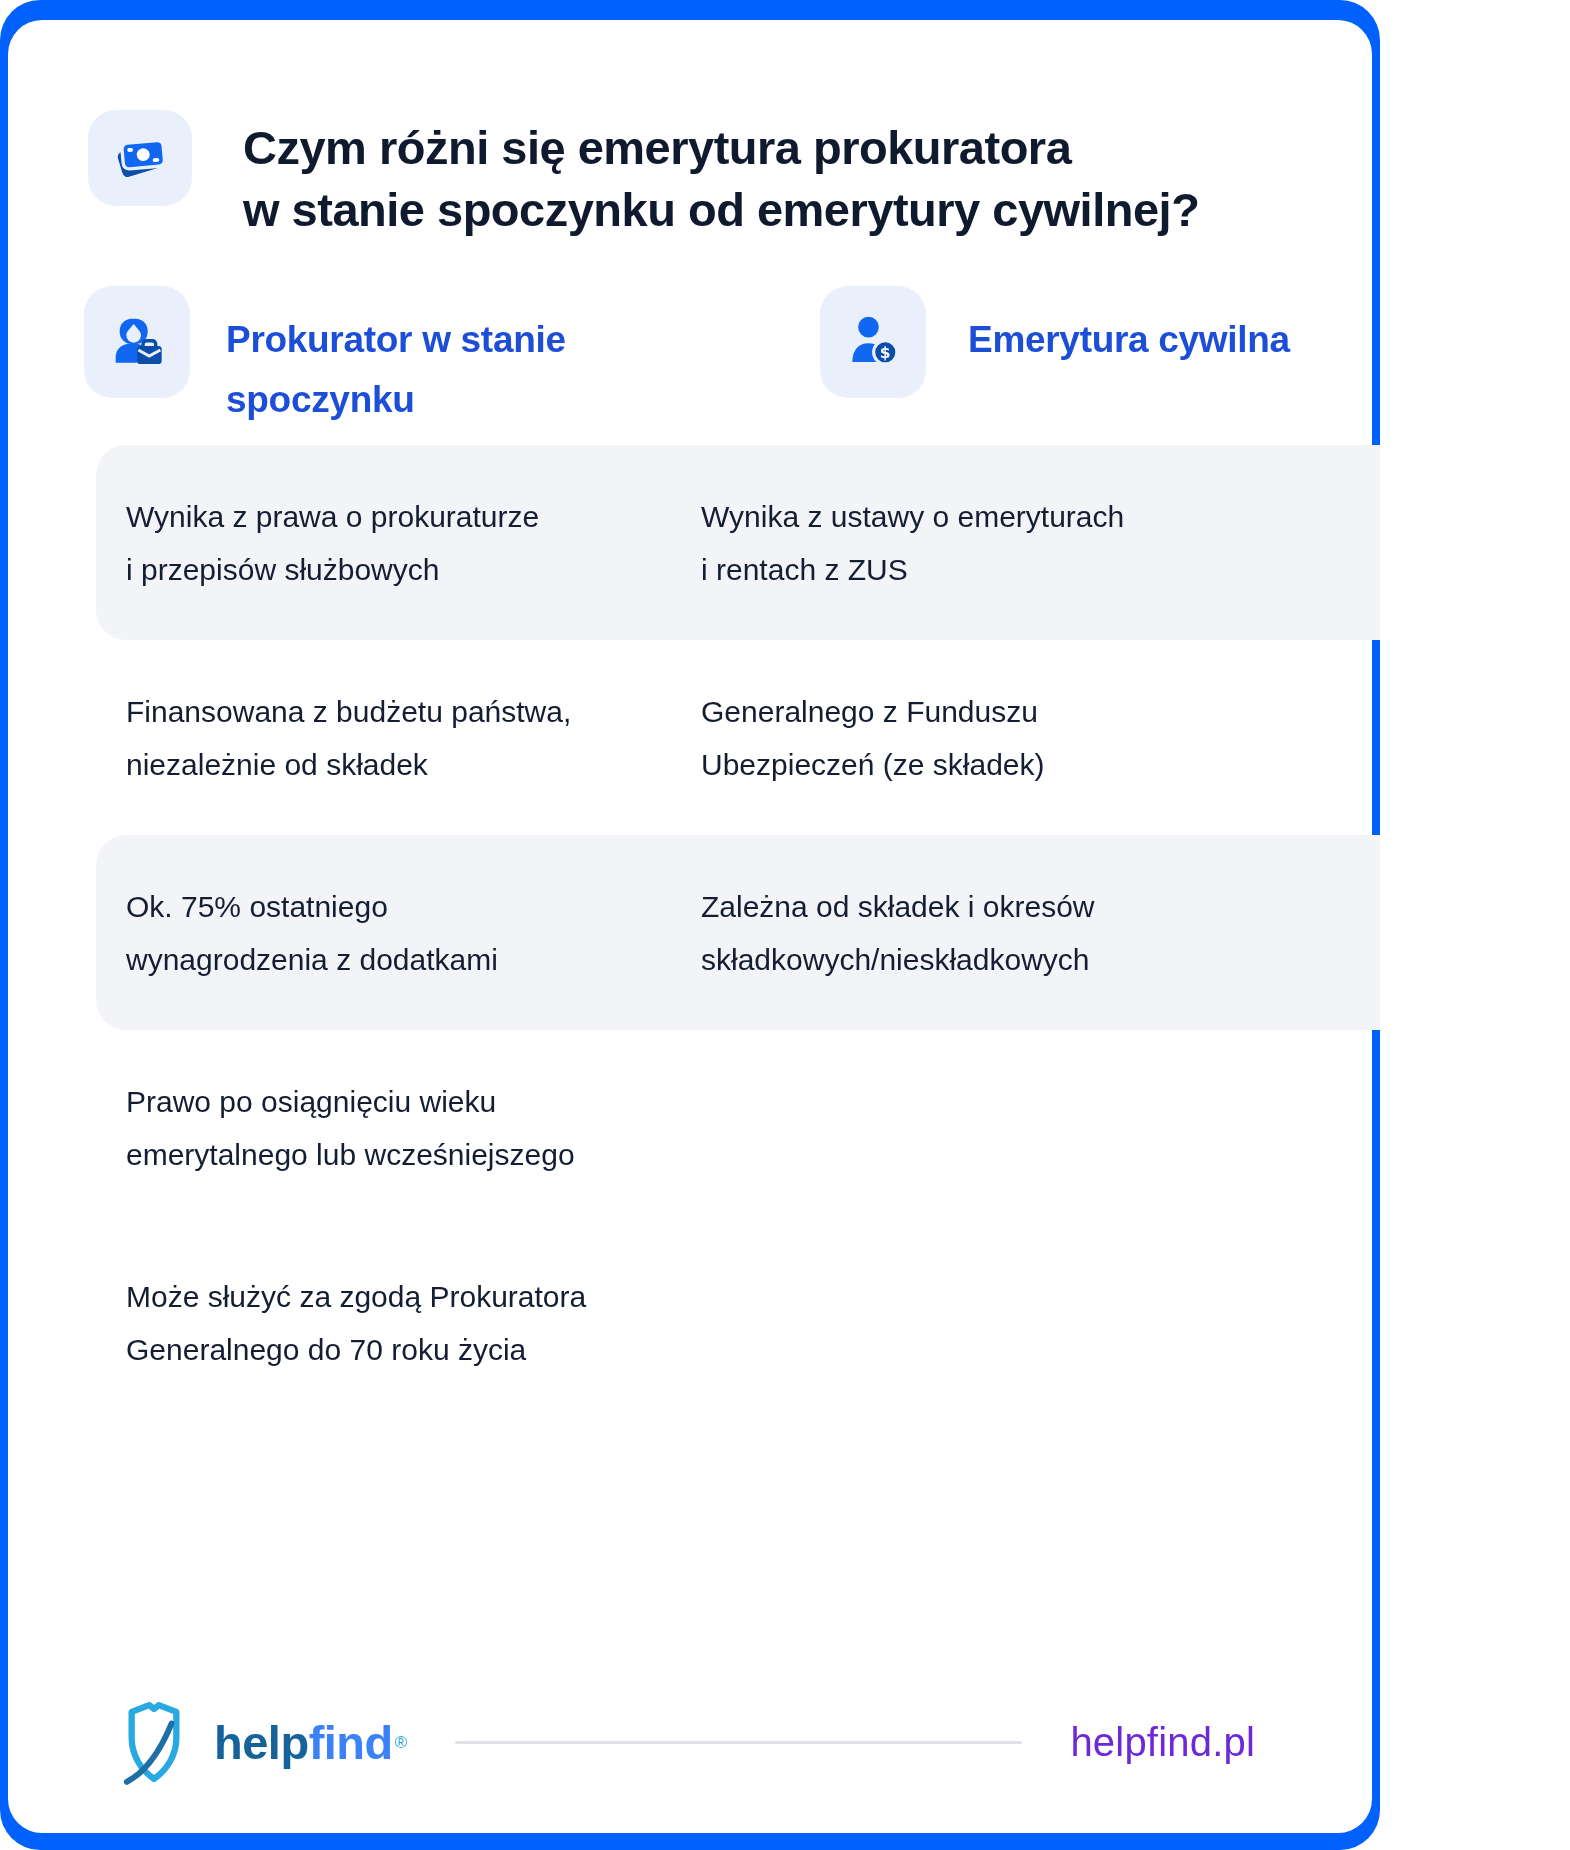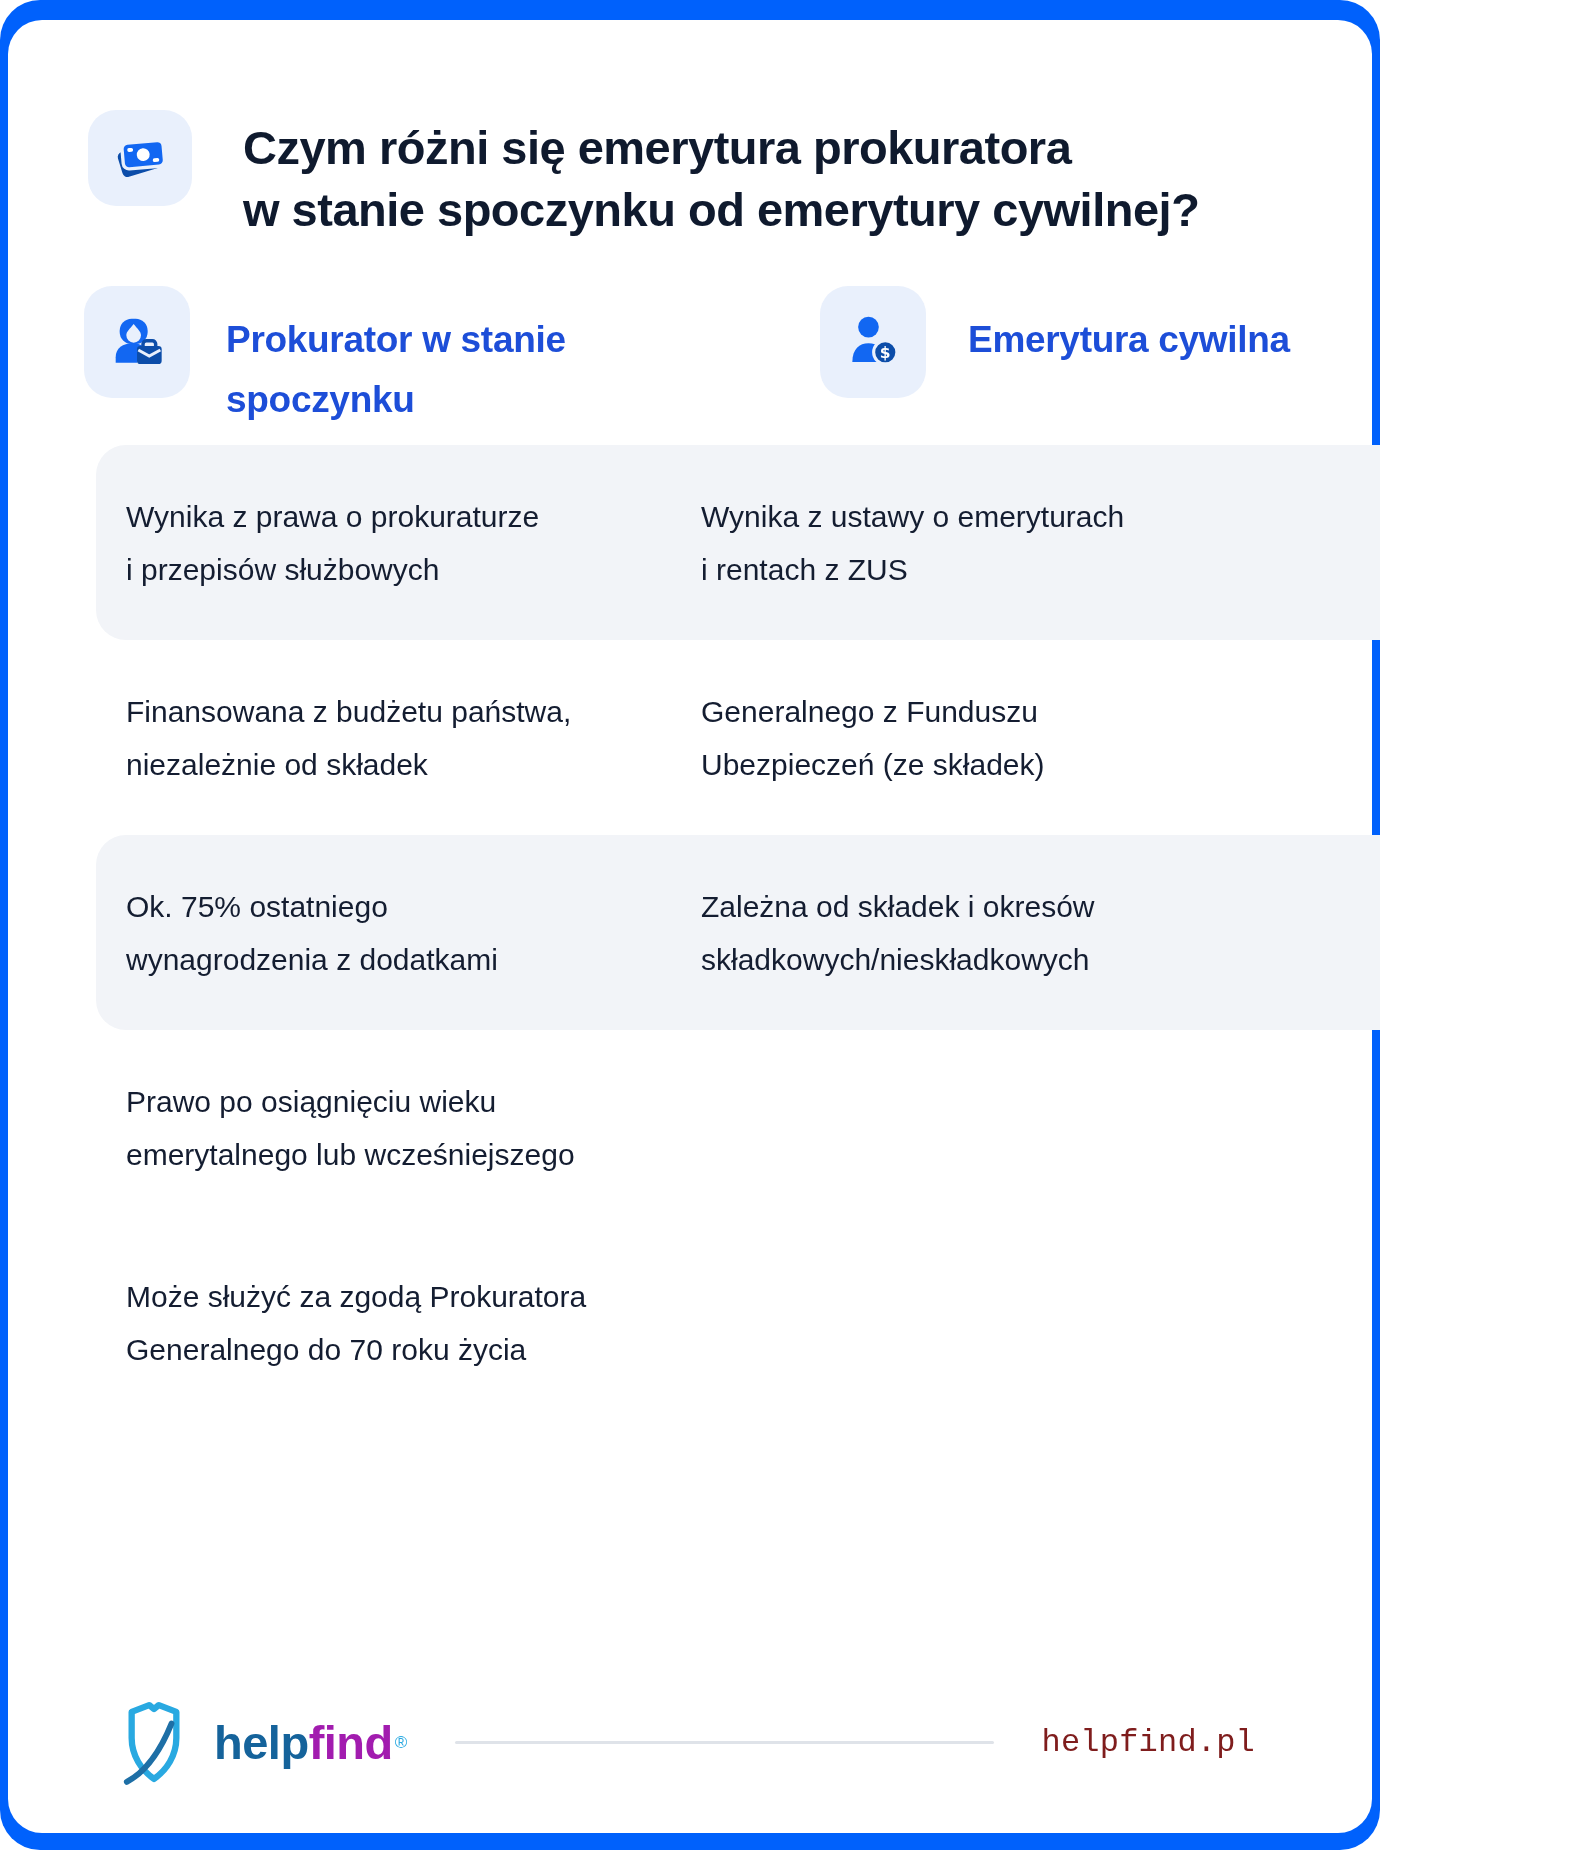--- a/index.html
+++ b/index.html
@@ -64,29 +64,29 @@
     position:absolute;left:112px;right:117px;top:1662px;height:120px;
     display:flex;align-items:center;
   }
   .logo-mark{flex:0 0 auto;display:flex;align-items:center;}
   .wordmark{
     margin-left:26px;
     font-size:47px;font-weight:600;letter-spacing:-0.5px;
     display:flex;align-items:center;
   }
   .wm-help{color:#15639b;}
-  .wm-find{color:#a21caf;}
+  .wm-find{color:#3b82f6;}
   .wm-reg{color:#29a9e1;font-size:17px;font-weight:400;margin-top:2px;margin-left:2px;}
   .divider{
     flex:1 1 auto;height:3px;background:#dfe3e9;
     margin:0 48px;border-radius:2px;
   }
   .site{
     flex:0 0 auto;
-    font-size:32px;color:#7f1d1d;letter-spacing:0.2px;font-family:Liberation Mono, monospace;
+    font-size:40px;color:#6d28d9;letter-spacing:0.2px;
   }
 </style>
 </head>
 <body>
 
 <div class="frame">
   <div class="card">
 
     <div class="icon-box hdr-icon-box">
       <span>

